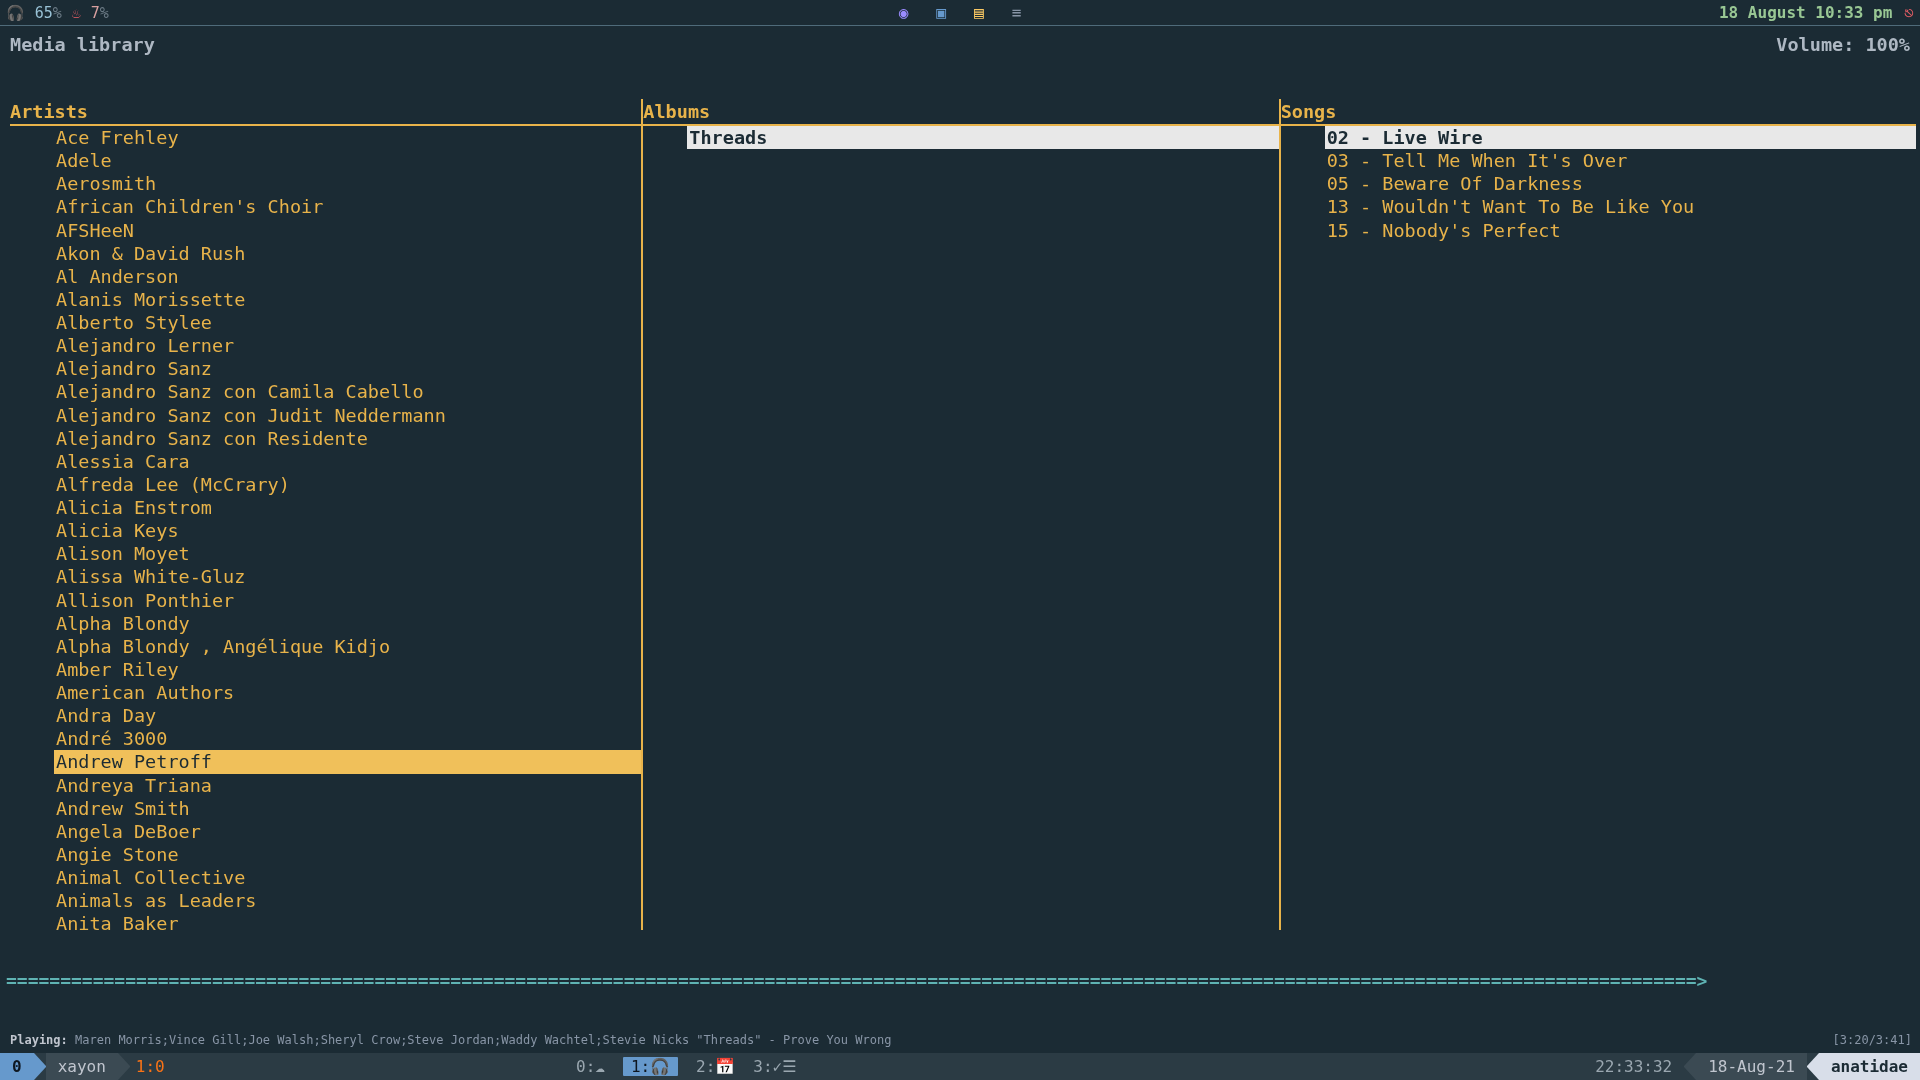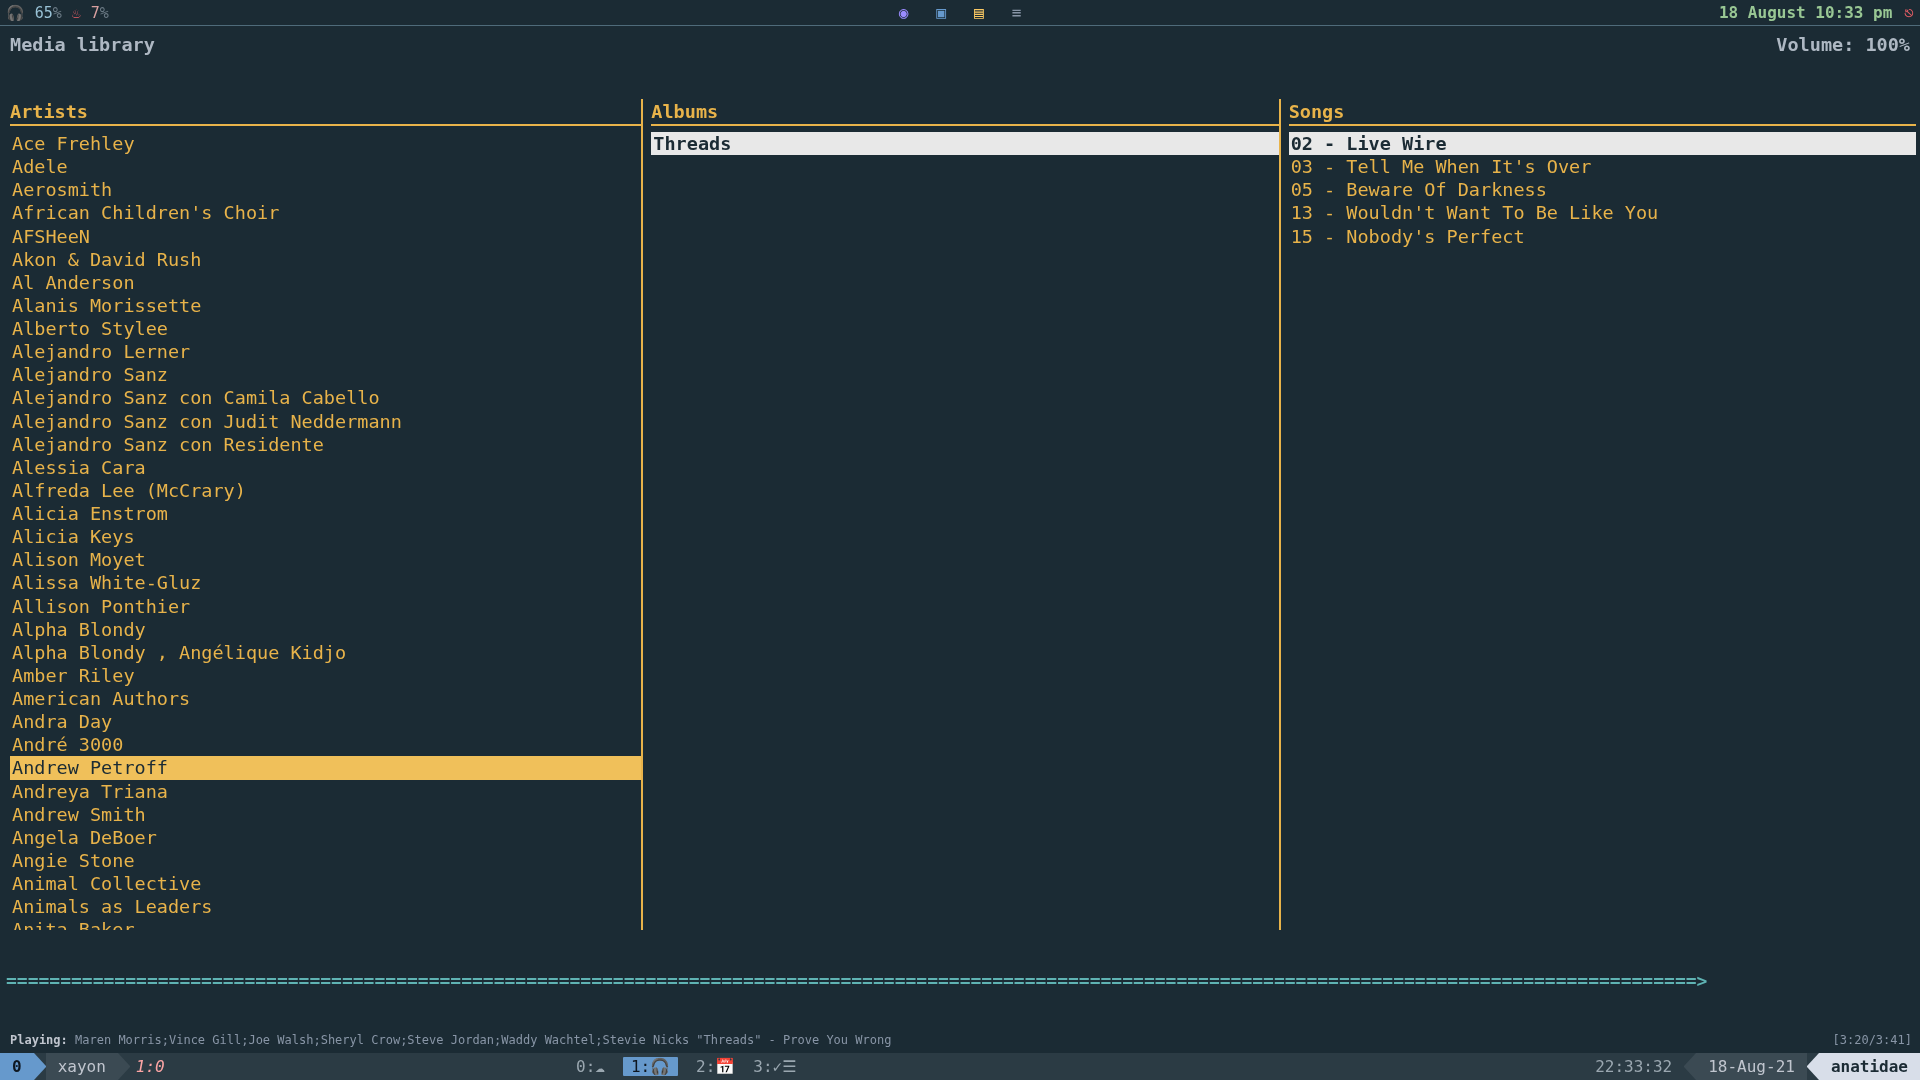--- a/index.html
+++ b/index.html
@@ -50,36 +50,36 @@
   }
   .columns {
     flex: 1;
     display: grid;
     grid-template-columns: 1fr 1fr 1fr;
     overflow: hidden;
     padding: 0 4px;
   }
   .col {
     border-left: 2px solid #e8b34a;
-    padding-left: 8px;
+    padding-left: 0;
     display: flex; flex-direction: column;
     overflow: hidden;
   }
   .col:first-child { border-left: none; padding-left: 6px; }
   .col-title {
     color: #e8b34a;
     font-weight: bold;
     padding: 2px 0;
     border-bottom: 2px solid #e8b34a;
-    margin-bottom: 6px;
   }
   .list {
     flex: 1;
     overflow: hidden;
     line-height: 1.25;
+    margin-left: 44px;
   }
   .item {
     color: #e8b34a;
     white-space: pre;
     padding: 0 2px;
     cursor: pointer;
   }
   .item.hl-yellow {
     background: #f0c05a;
     color: #1b2b34;
@@ -115,21 +115,21 @@
     height: 27px;
     background: #2b3b44;
     display: flex;
     align-items: stretch;
     font-size: 16px;
     color: #9aa7b0;
   }
   .seg { display: inline-flex; align-items: center; padding: 0 12px; position: relative; }
   .seg.session { background: #6699cc; color: #0e1720; font-weight: bold; }
   .seg.host    { background: #3b4a53; color: #c0c5ce; }
-  .seg.winidx  { color: #fca5a5; padding-left: 18px; font-style: italic; }
+  .seg.winidx  { color: #f97316; padding-left: 18px; }
   .seg.center  { margin: 0 auto; gap: 18px; }
   .seg.center span { display: inline-flex; align-items: center; gap: 4px; }
   .seg.active-win { background: #6699cc; color: #0e1720; padding: 0 8px; border-radius: 1px; }
   .seg.time   { margin-left: auto; }
   .seg.date   { background: #3b4a53; color: #c0c5ce; }
   .seg.node   { background: #d8dee9; color: #1b2b34; font-weight: bold; }
   .arrow-r::after{
     content:""; position:absolute; right:-12px; top:0; bottom:0;
     border-left:12px solid currentColor; border-top:13.5px solid transparent; border-bottom:13.5px solid transparent;
   }

